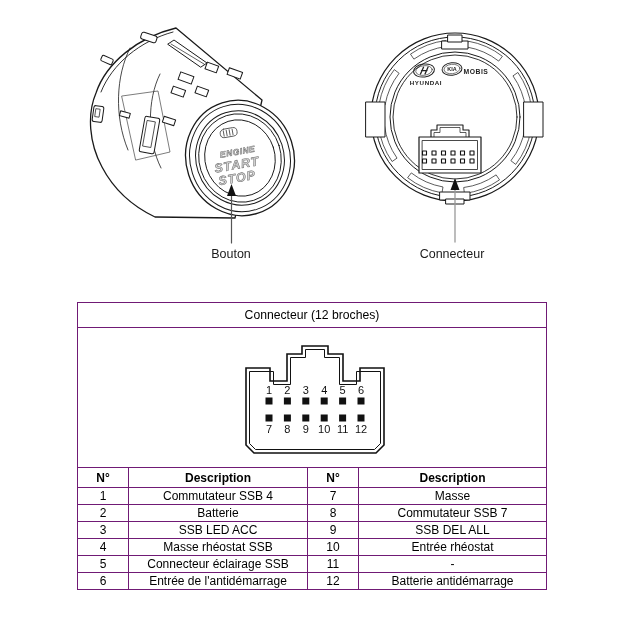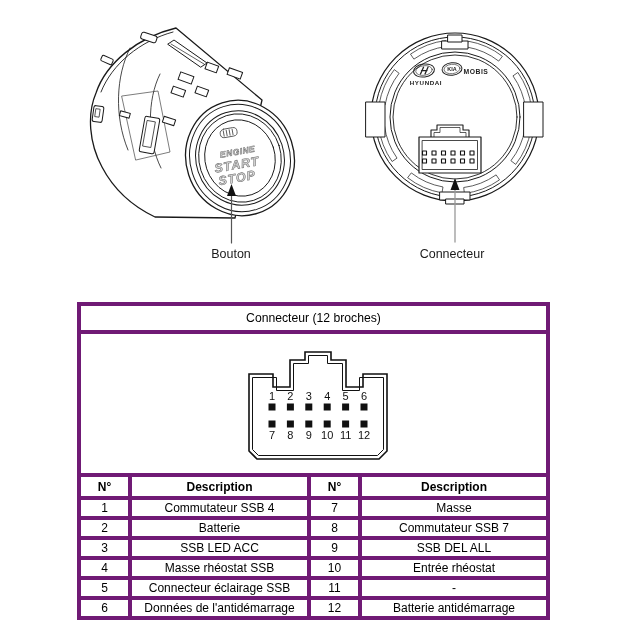--- a/index.html
+++ b/index.html
@@ -11,21 +11,21 @@
   svg text { font-family:"Liberation Sans", sans-serif; }
   .top-figures { position:absolute; left:0; top:0; }
 
   .pointer-label { fill:#1a1a1a; font-size:12.5px; }
 
   table.conn-table {
     position:absolute; left:77px; top:302px; width:469px;
     border-collapse:collapse; table-layout:fixed;
     font-size:12px; color:#000;
   }
-  .conn-table td, .conn-table th { border:4px solid #701a75; padding:0; text-align:center; vertical-align:middle; }
+  .conn-table td, .conn-table th { border:1px solid #701a75; padding:0; text-align:center; vertical-align:middle; }
   .conn-table tr.title-row td { height:24px; font-size:12.2px; font-weight:normal; }
   .conn-table td.figure-cell { height:139px; padding:0; }
   .conn-table tr.header-row th { height:19px; font-weight:bold; }
   .conn-table tr.data-row td { height:16px; }
 
   .face-text { fill:#d8d8d8; stroke:#777; stroke-width:0.6; font-weight:bold; font-style:italic; }
   .pin-num { fill:#111; font-size:11px; }
   .logo-word { fill:#222; font-weight:bold; }
 </style>
 </head>
@@ -242,19 +242,19 @@
       <td>Entrée rhéostat</td>
     </tr>
     <tr class="data-row">
       <td>5</td>
       <td>Connecteur éclairage SSB</td>
       <td>11</td>
       <td>-</td>
     </tr>
     <tr class="data-row">
       <td>6</td>
-      <td>Données de l'antidémarrage</td>
+      <td>Entrée de l'antidémarrage</td>
       <td>12</td>
       <td>Batterie antidémarrage</td>
     </tr>
   </tbody>
     </table>
 </div>
 
 </body></html>

